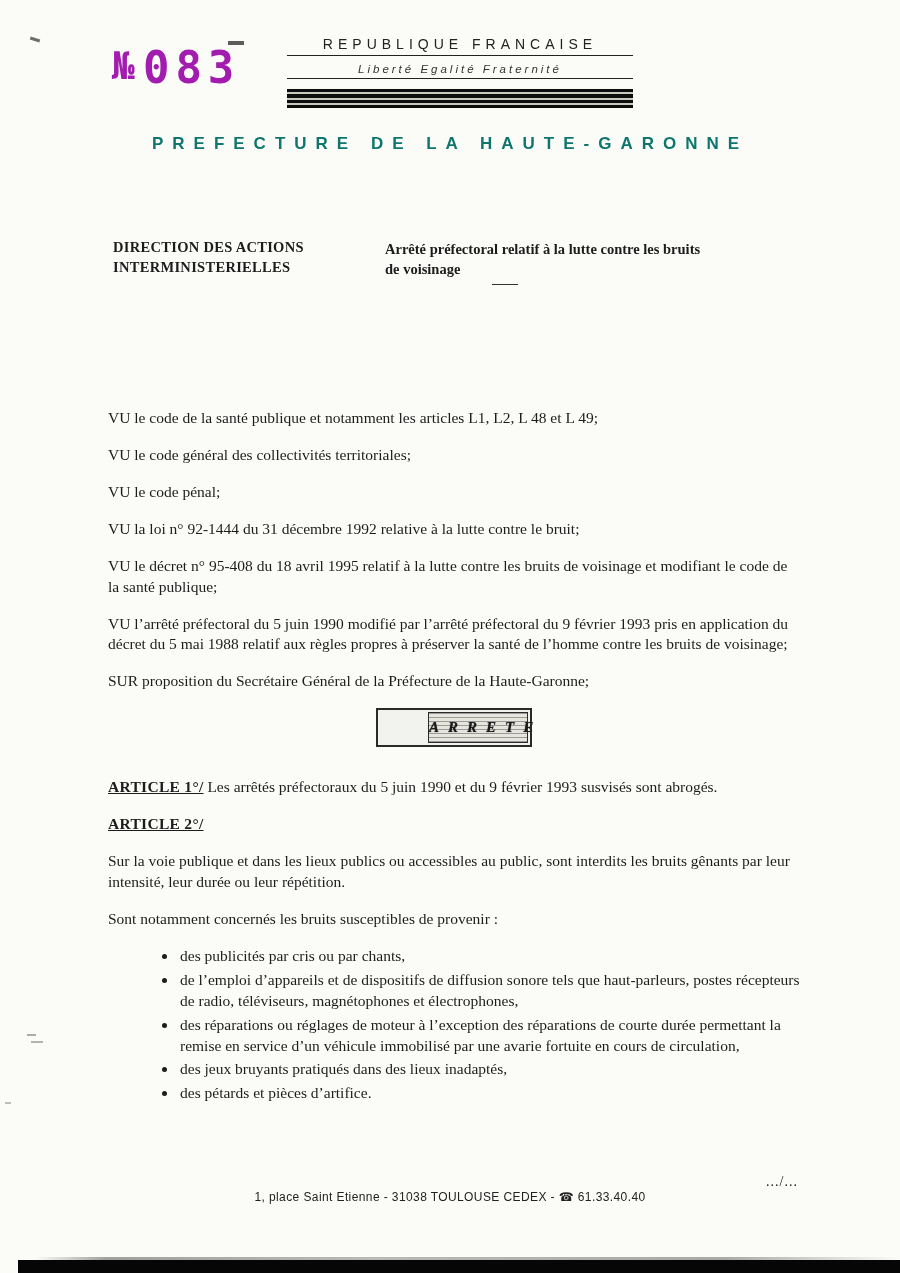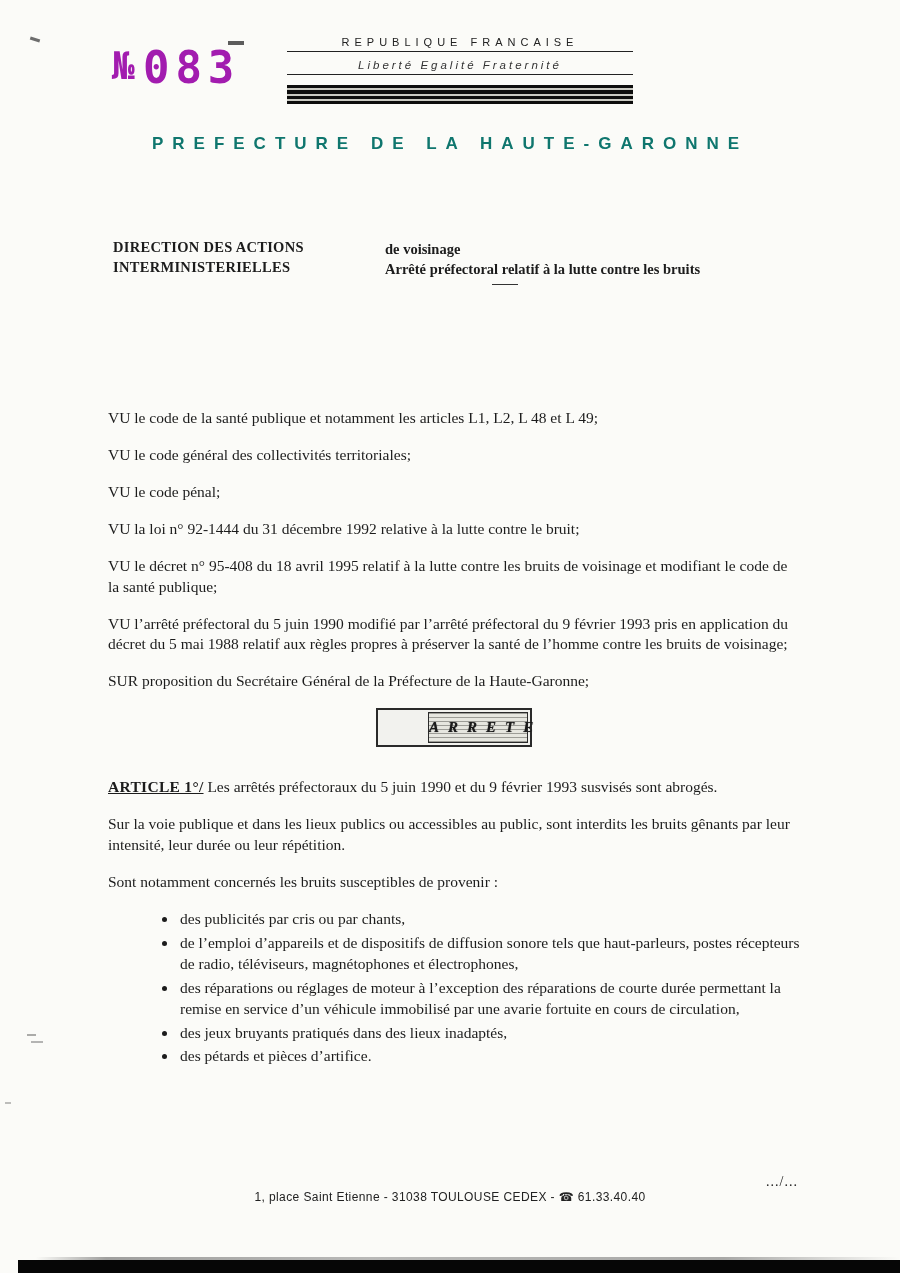--- a/index.html
+++ b/index.html
@@ -19,21 +19,21 @@
     font-weight:bold;font-size:44px;letter-spacing:6px;
     color:#a21caf;
   }
   .doc-number .no-sign{font-size:38px;vertical-align:4px;letter-spacing:2px;margin-right:6px;}
   .masthead-center{
     position:absolute;left:287px;top:36px;width:346px;
     text-align:center;
   }
   .republic{
     font-family:"Liberation Sans",sans-serif;
-    font-size:11px;letter-spacing:5px;color:#222;
+    font-size:14px;letter-spacing:5px;color:#222;
     white-space:nowrap;
   }
   .rule{border:0;border-top:1.6px solid #222;margin:3px 0;}
   .motto{
     font-family:"Liberation Sans",sans-serif;
     font-style:italic;font-size:11.5px;letter-spacing:3px;color:#333;
     margin:7px 0 2px 0;white-space:nowrap;
   }
   .flag-bars{
     margin-top:10px;height:19px;width:100%;
@@ -138,22 +138,22 @@
   </div>
 
   <div class="prefecture">PREFECTURE DE LA HAUTE-GARONNE</div>
 
   <div class="direction">
     <div>DIRECTION DES ACTIONS</div>
     <div>INTERMINISTERIELLES</div>
   </div>
 
   <div class="subject">
+    <div>Arrêté préfectoral relatif à la lutte contre les bruits</div>
     <div>de voisinage</div>
-    <div>Arrêté préfectoral relatif à la lutte contre les bruits</div>
   </div>
   <div class="subject-dash"></div>
 
 
   <div class="body-text">
     <p>VU le code de la santé publique et notamment les articles L1, L2, L 48 et L 49;</p>
     <p>VU le code général des collectivités territoriales;</p>
     <p>VU le code pénal;</p>
     <p>VU la loi n° 92-1444 du 31 décembre 1992 relative à la lutte contre le bruit;</p>
     <p>VU le décret n° 95-408 du 18 avril 1995 relatif à la lutte contre les bruits de voisinage et modifiant le code de la santé publique;</p>
@@ -163,20 +163,21 @@
     <div class="stamp-wrap">
       <div class="stamp">
         <div class="stamp-inner">
           <span class="stamp-text">ARRETE</span>
         </div>
       </div>
     </div>
 
     <p class="article1"><span class="article-label">ARTICLE 1°/</span><span> Les arrêtés préfectoraux du 5 juin 1990 et du 9 février 1993 susvisés sont abrogés.</span></p>
 
+    <p class="article2-label"><span class="article-label">ARTICLE 2°/</span></p>
 
     <p>Sur la voie publique et dans les lieux publics ou accessibles au public, sont interdits les bruits gênants par leur intensité, leur durée ou leur répétition.</p>
     <p>Sont notamment concernés les bruits susceptibles de provenir :</p>
 
     <ul class="bullets">
       <li>des publicités par cris ou par chants,</li>
       <li>de l’emploi d’appareils et de dispositifs de diffusion sonore tels que haut-parleurs, postes récepteurs de radio, téléviseurs, magnétophones et électrophones,</li>
       <li>des réparations ou réglages de moteur à l’exception des réparations de courte durée permettant la remise en service d’un véhicule immobilisé par une avarie fortuite en cours de circulation,</li>
       <li>des jeux bruyants pratiqués dans des lieux inadaptés,</li>
       <li>des pétards et pièces d’artifice.</li>

